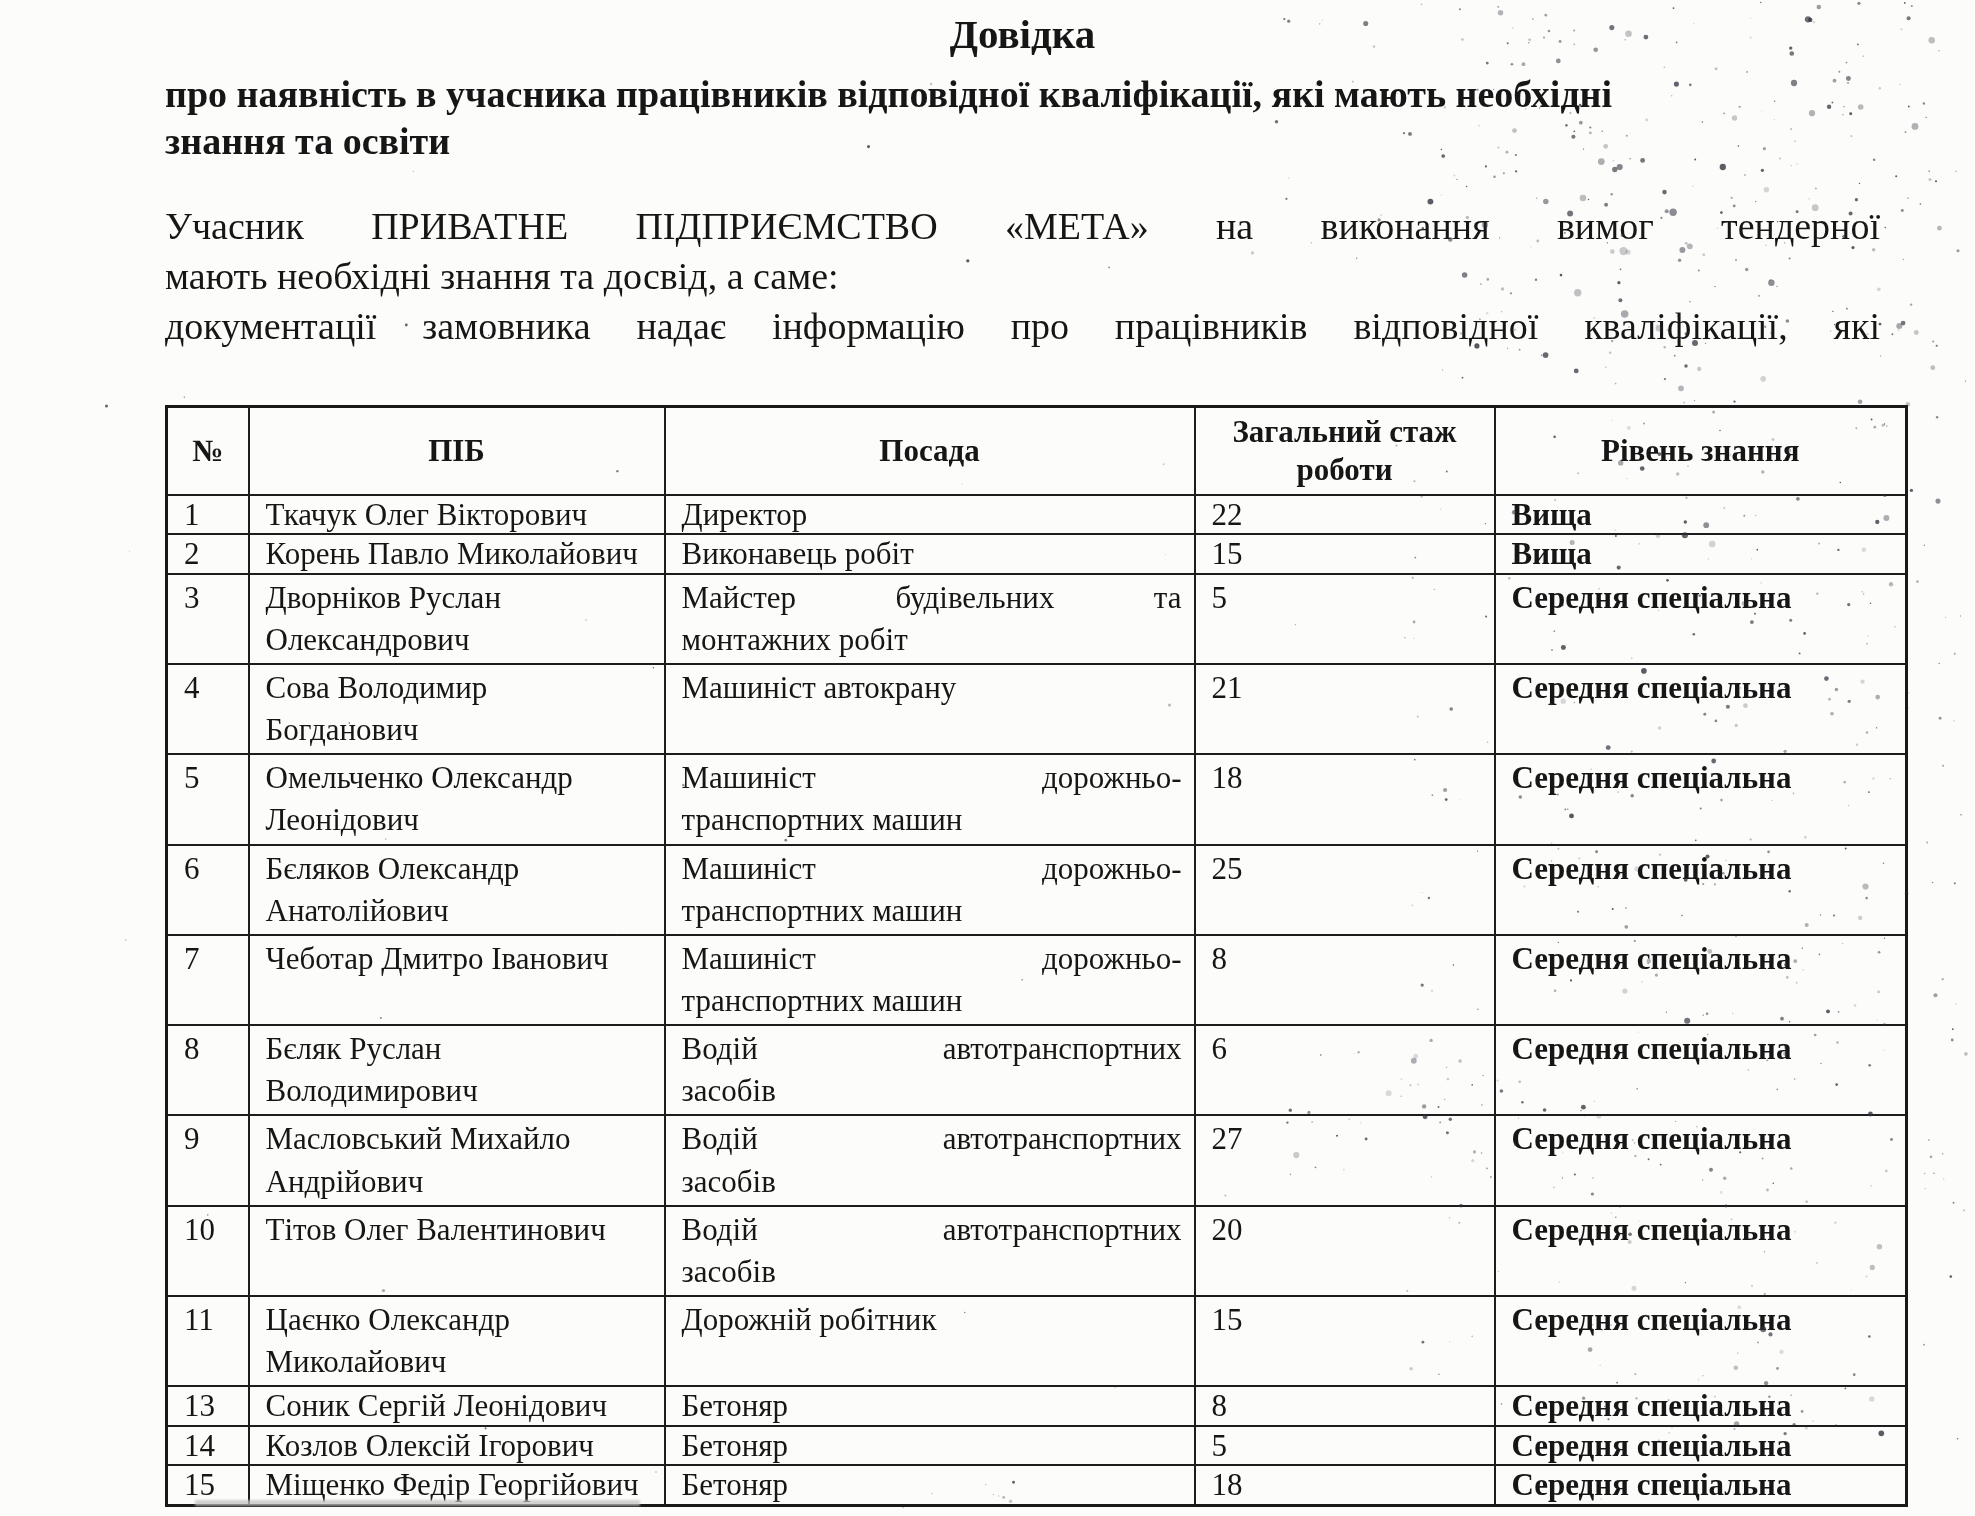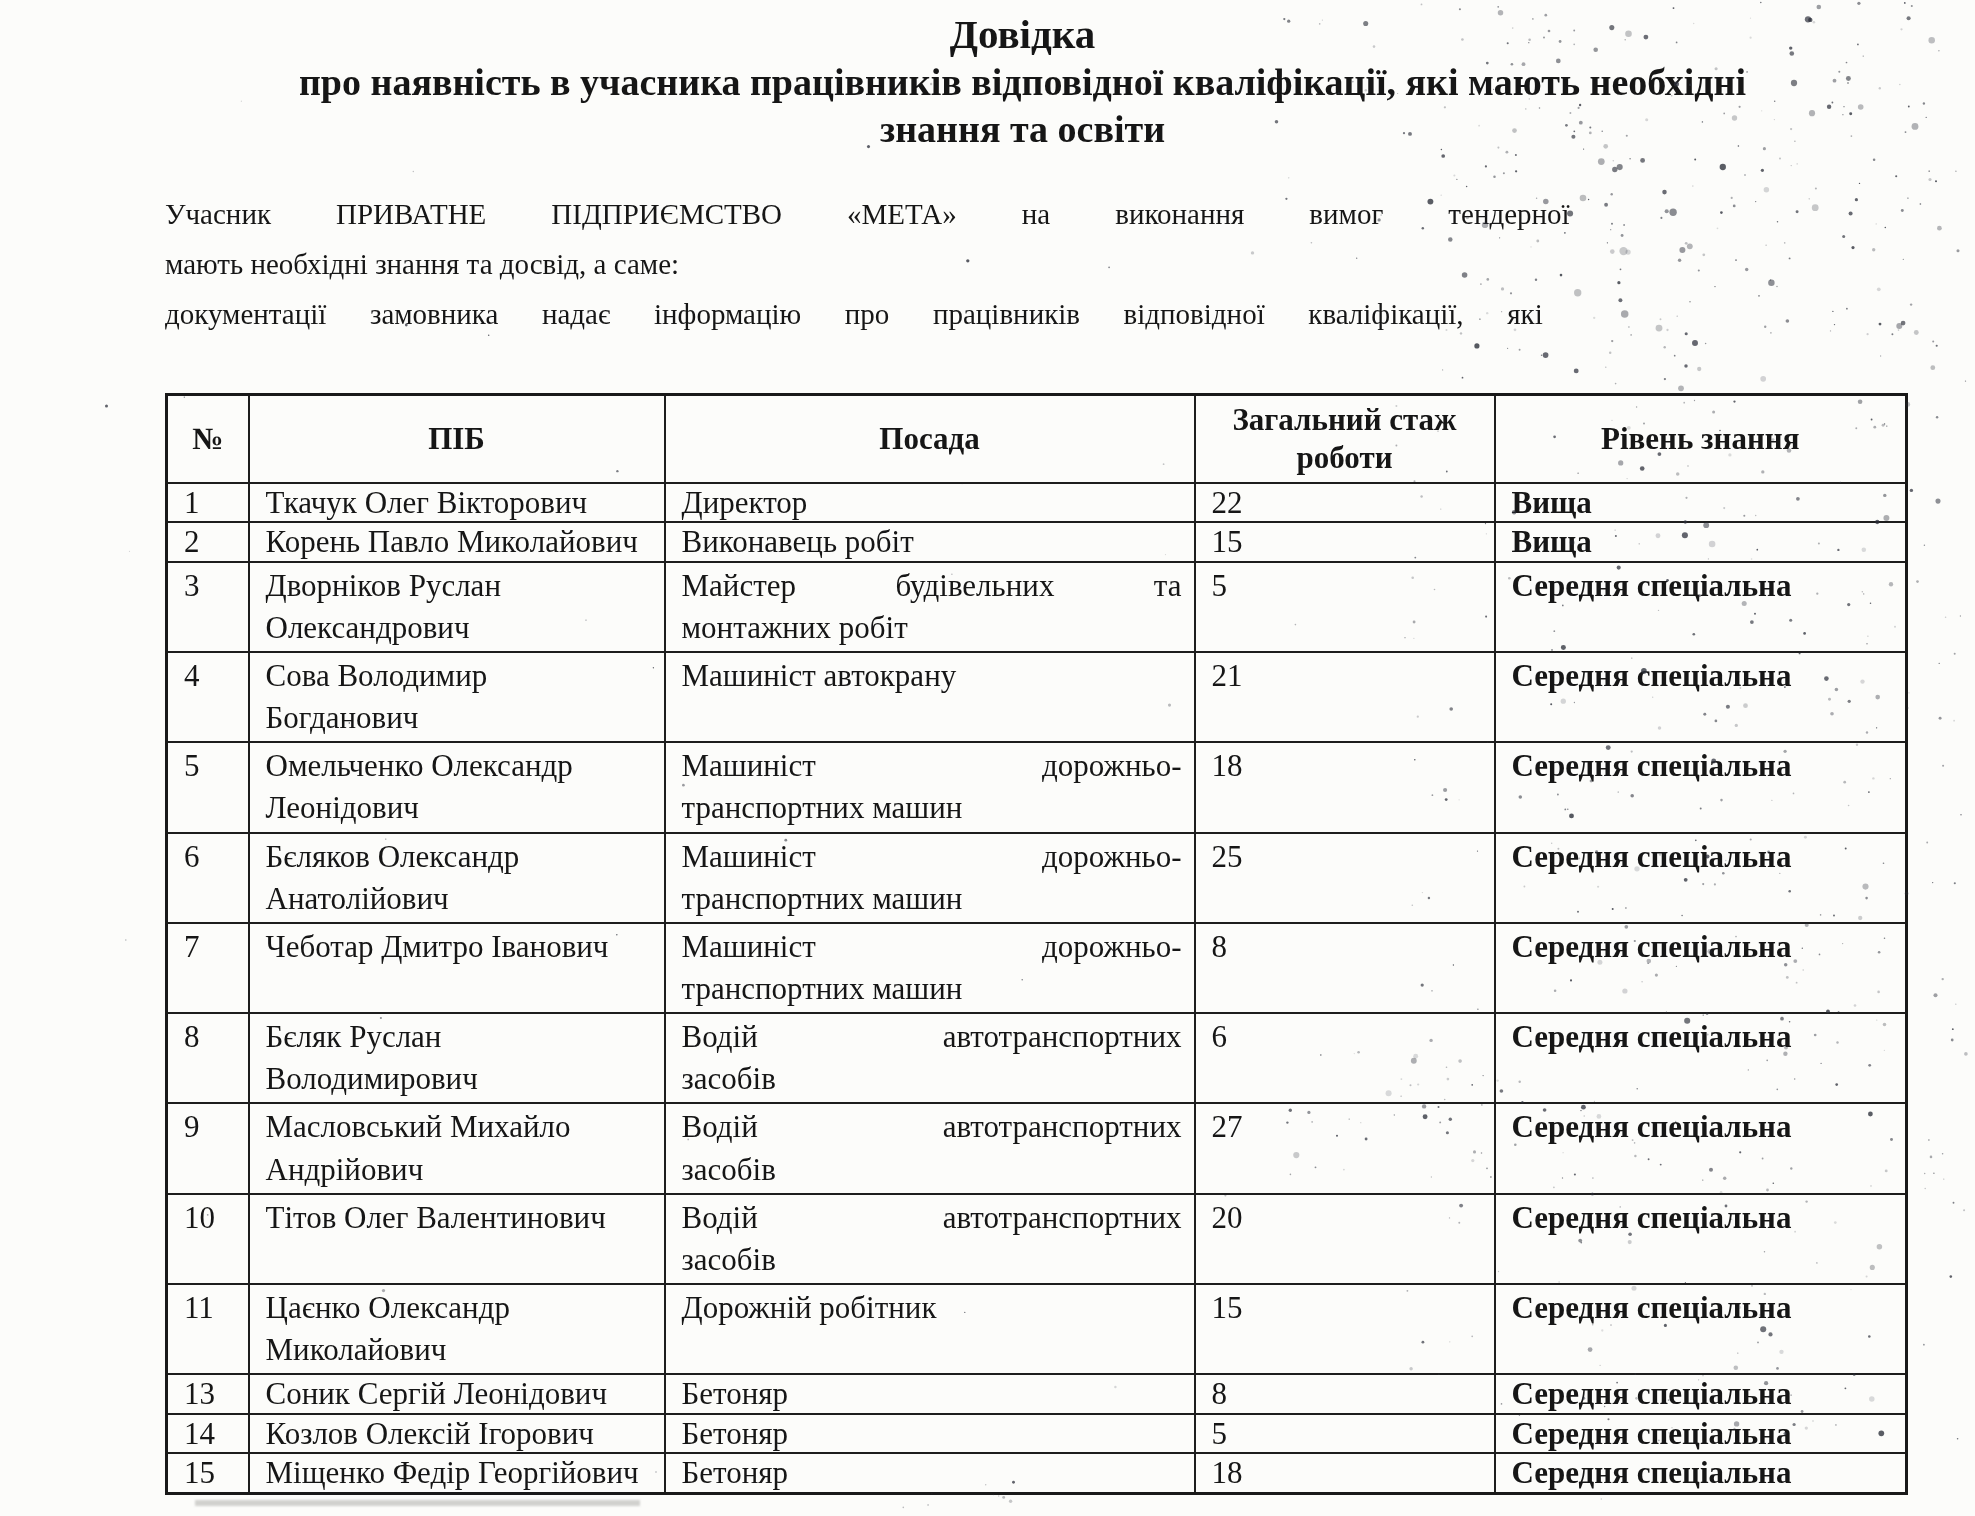--- a/index.html
+++ b/index.html
@@ -18,29 +18,30 @@
   }
   .doc-title {
     width: 1715px;
     text-align: center;
     font-size: 41px;
     font-weight: bold;
     line-height: 49px;
   }
   .doc-subtitle {
     width: 1715px;
-    text-align: center;
+    text-align: left;
     font-size: 38px;
     font-weight: bold;
     line-height: 47px;
+    margin-top: 12px;
   }
   .intro {
     width: 1715px;
     margin-top: 36px;
-    font-size: 29px;
+    font-size: 38px;
     line-height: 50px;
   }
   .intro .line { width: 1715px; }
   .intro .jline { white-space: pre; }
   table.workers {
     border-collapse: collapse;
     table-layout: fixed;
     width: 1740px;
     margin-top: 54px;
     background: transparent;

